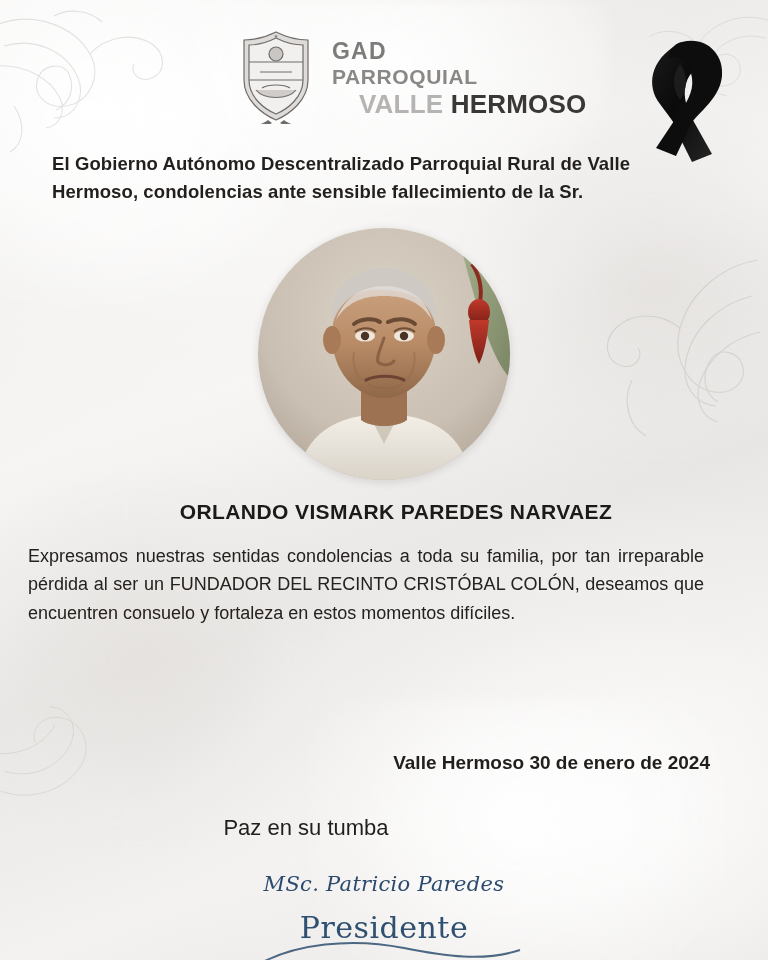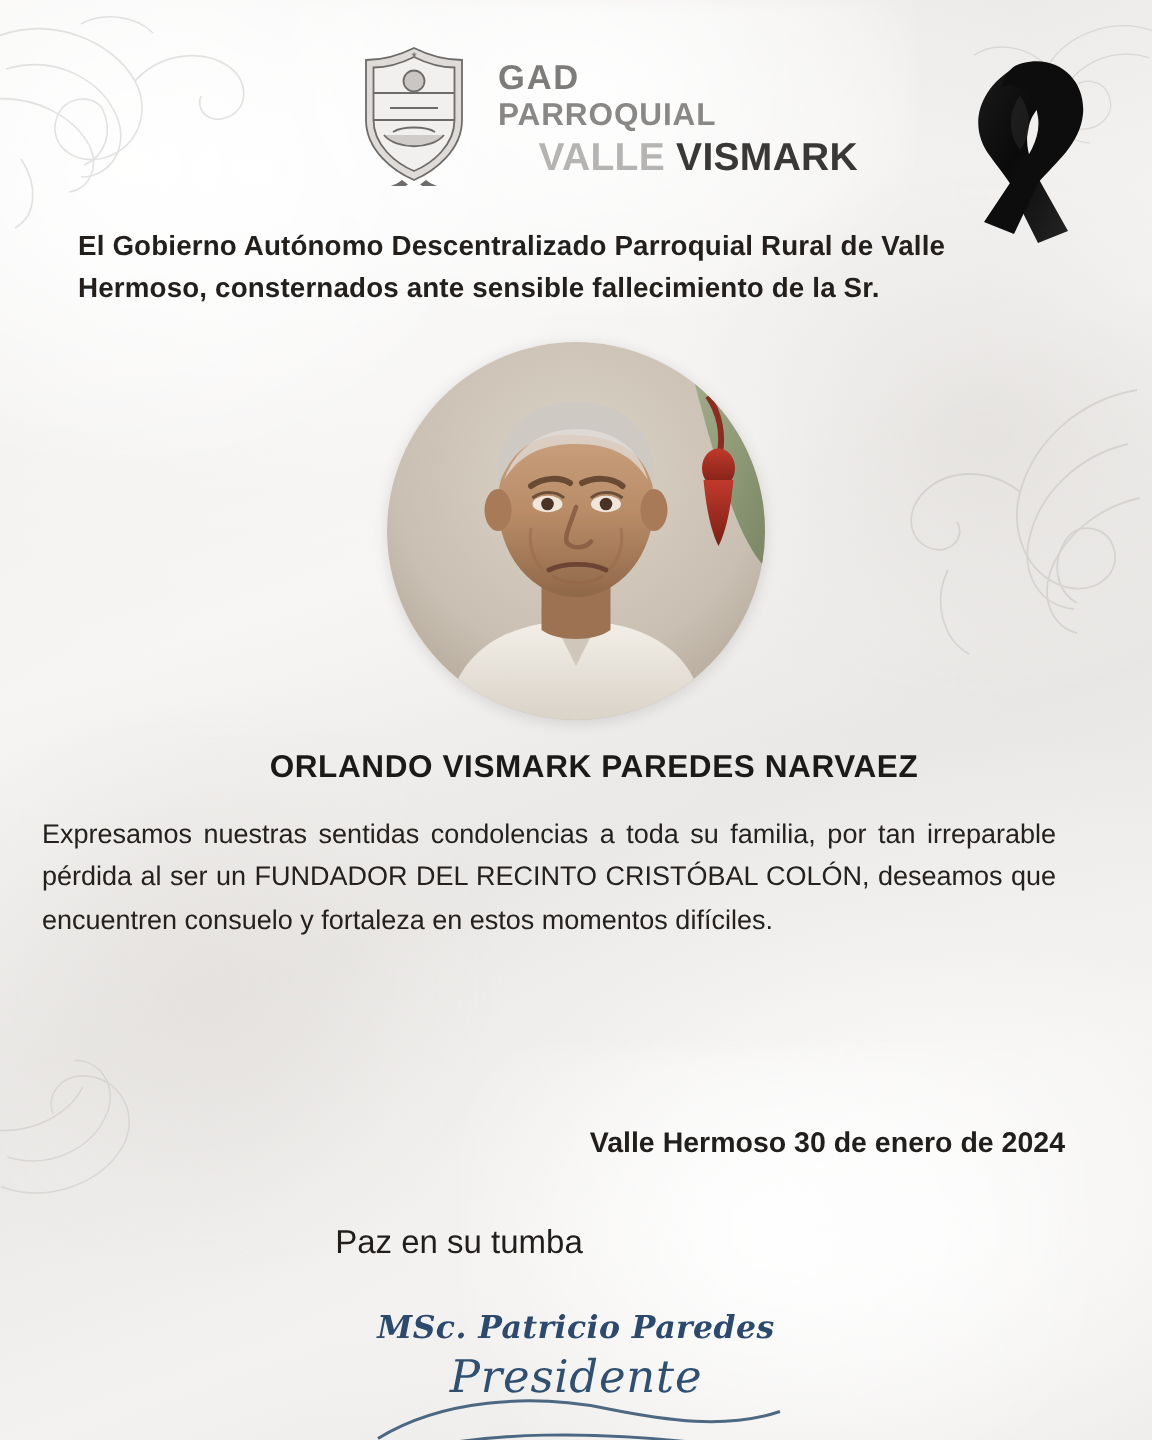--- a/index.html
+++ b/index.html
@@ -194,31 +194,30 @@
   
   .signature {
     position: absolute;
     left: 0; top: 872px;
     width: 768px;
     text-align: center;
   }
   .sig-name {
     font-family: "DejaVu Serif", serif;
     font-style: italic;
-    font-weight: bold;
+    font-weight: normal;
     font-size: 21px;
     color: #2b4a6e;
     letter-spacing: 0.3px;
   }
   .sig-role {
     font-family: "DejaVu Serif", serif;
-    font-style: italic;
     font-size: 30px;
     color: #2f5070;
-    margin-top: 4px;
+    margin-top: 14px;
     letter-spacing: 0.5px;
   }
   .sig-swash {
     position: absolute;
     left: 50%;
     transform: translateX(-50%);
     top: 18px;
     width: 300px;
     height: 56px;
     opacity: 0.85;
@@ -294,42 +293,42 @@
             <path d="M52 92 C58 97, 68 99, 78 96 C66 100, 54 99, 48 95 Z"></path>
           </g>
           <text x="44" y="10" font-size="5" text-anchor="middle" fill="#7a7876" font-family="Liberation Sans, sans-serif">★</text>
         </svg>
       </div>
       <div class="logo-text">
         <div class="l1">GAD</div>
         <div class="l2">PARROQUIAL</div>
         <div class="l3">
           <span class="light">VALLE</span>
-          <span class="dark">VISMARK</span>
+          <span class="dark">HERMOSO</span>
         </div>
       </div>
     </div>
 
     <div class="ribbon">
       <svg width="120" height="140" viewBox="0 0 120 140">
         <defs>
           <linearGradient id="ribShade" x1="0" y1="0" x2="1" y2="1">
             <stop offset="0%" stop-color="#1b1b1b"></stop>
             <stop offset="45%" stop-color="#0a0a0a"></stop>
             <stop offset="100%" stop-color="#262626"></stop>
           </linearGradient>
         </defs>
         <path d="M58 18 C30 34, 26 60, 40 78 C50 92, 58 100, 60 112 L72 136 L92 128 L74 96 C68 84, 62 72, 66 58 C70 42, 86 34, 96 40 C86 20, 70 12, 58 18 Z" fill="url(#ribShade)"></path>
         <path d="M62 16 C86 10, 104 28, 102 50 C100 70, 84 82, 72 96 L56 130 L36 122 L56 92 C66 78, 74 66, 72 52 C70 36, 58 28, 48 32 C50 22, 56 17, 62 16 Z" fill="#0d0d0d"></path>
         <path d="M60 38 C52 48, 52 64, 60 74 C68 64, 68 48, 60 38 Z" fill="#2a2a2a" opacity="0.55"></path>
       </svg>
     </div>
   </div>
 
-  <div class="intro">El Gobierno Autónomo Descentralizado Parroquial Rural de Valle Hermoso, consternados ante sensible fallecimiento de la Sr.</div>
+  <div class="intro">El Gobierno Autónomo Descentralizado Parroquial Rural de Valle Hermoso, condolencias ante sensible fallecimiento de la Sr.</div>
 
   <div class="portrait">
     <svg width="252" height="252" viewBox="0 0 252 252">
       <defs>
         <radialGradient id="bg" cx="50%" cy="35%" r="80%">
           <stop offset="0%" stop-color="#dcd3c8"></stop>
           <stop offset="60%" stop-color="#c9bfb2"></stop>
           <stop offset="100%" stop-color="#a89c8d"></stop>
         </radialGradient>
         <linearGradient id="skin" x1="0" y1="0" x2="0" y2="1">

